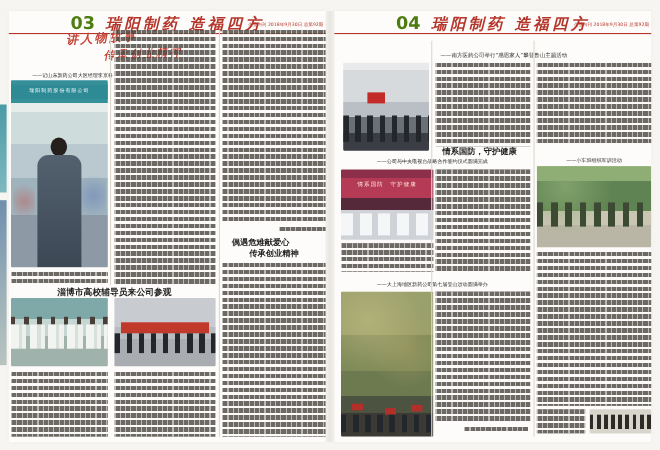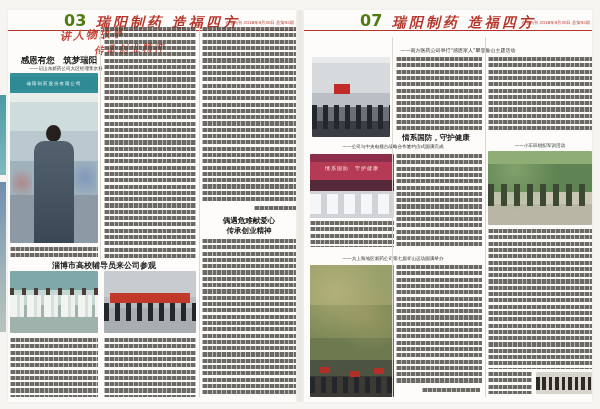--- a/index.html
+++ b/index.html
@@ -34,58 +34,57 @@
 
   <div class="page" style="left:8px;">
     <div class="abs pgnum" style="left:56px;top:1px;">03</div>
     <div class="abs ptitle" style="left:88px;top:4px;">瑞阳制药  造福四方</div>
     <div class="abs masthead" style="right:2px;top:10px;">企业内刊 2018年9月30日 总第92期</div>
     <div class="abs hrule" style="left:0;top:20px;"></div>
 
     <div class="abs slogan" style="left:52px;top:17px;">讲人物故事</div>
     <div class="abs slogan" style="left:86px;top:32px;font-size:10px;">传承创业精神</div>
 
-    <div class="abs hl" style="left:2px;top:45px;width:98px;font-size:8.5px;">感恩有您　筑梦瑞阳</div>
     <div class="abs sub" style="left:0;top:56px;width:116px;font-size:4.6px;">——记山东新药公司大区经理李京科</div>
 
     <div class="abs photo" style="left:2px;top:63px;width:88px;height:170px;background:linear-gradient(180deg,#35909a 0 12%,#e7edea 12% 17%,#cfdcdc 17% 34%,#b9c9cf 34% 52%,#9fb3bd 52% 72%,#8d9aa6 72% 100%);">
       <div class="band" style="top:4px;height:13px;background:#2e8b95;color:#f4faf9;font-size:4.5px;text-align:center;line-height:13px;letter-spacing:1px;">瑞阳制药股份有限公司</div>
       <div class="abs" style="left:36px;top:52px;width:15px;height:17px;border-radius:50%;background:#26201c;"></div>
       <div class="abs" style="left:24px;top:68px;width:40px;height:102px;border-radius:10px 10px 0 0;background:linear-gradient(180deg,#53616f,#3c4754);"></div>
       <div class="abs" style="left:2px;top:90px;width:20px;height:40px;background:radial-gradient(circle,rgba(200,60,50,.35),rgba(0,0,0,0) 70%);"></div>
       <div class="abs" style="right:2px;top:80px;width:22px;height:50px;background:radial-gradient(circle,rgba(60,90,180,.3),rgba(0,0,0,0) 70%);"></div>
     </div>
     <div class="abs bt" style="left:2px;top:237px;width:88px;height:13px;"></div>
 
     <div class="abs bt" style="left:96px;top:17px;width:92px;height:232px;"></div>
 
     <div class="abs bt" style="left:194px;top:17px;width:94px;height:176px;"></div>
     <div class="abs bt" style="left:246px;top:196px;width:42px;height:4.5px;"></div>
-    <div class="abs hl" style="left:194px;top:206px;width:94px;font-size:7.5px;">偶遇危难献爱心</div>
+    <div class="abs hl" style="left:182px;top:206px;width:94px;font-size:7.5px;">偶遇危难献爱心</div>
     <div class="abs hl" style="left:194px;top:216px;width:94px;font-size:7.5px;">传承创业精神</div>
     <div class="abs bt" style="left:194px;top:229px;width:94px;height:158px;"></div>
 
     <div class="abs hl" style="left:4px;top:250px;width:184px;font-size:8px;">淄博市高校辅导员来公司参观</div>
     <div class="abs photo" style="left:2px;top:261px;width:88px;height:62px;background:linear-gradient(180deg,#7fa8a8 0 30%,#c6d6d2 30% 55%,#9fb3ac 55% 100%);">
       <div class="band" style="top:17px;height:7px;background-image:repeating-linear-gradient(to right,#473f38 0 4px,rgba(0,0,0,0) 4px 12px);"></div>
       <div class="band" style="top:24px;height:22px;background-image:repeating-linear-gradient(to right,#f2f4f1 0 7px,#d8e0da 7px 10px,#eef1ee 10px 14px,rgba(0,0,0,0) 14px 17px);"></div>
     </div>
     <div class="abs photo" style="left:96px;top:261px;width:92px;height:62px;background:linear-gradient(180deg,#c8ccd0 0 42%,#b8bcc0 42% 60%,#a9adb2 60% 100%);">
       <div class="band" style="top:22px;left:6px;width:80px;height:10px;background:#c0392b;"></div>
       <div class="band fig-row" style="top:32px;height:18px;"></div>
     </div>
     <div class="abs bt" style="left:2px;top:328px;width:88px;height:59px;"></div>
     <div class="abs bt" style="left:96px;top:328px;width:92px;height:59px;"></div>
 
     <div class="abs vr" style="left:92px;top:17px;height:232px;"></div>
     <div class="abs vr" style="left:191px;top:17px;height:370px;"></div>
   </div>
 
   <div class="page" style="left:304px;">
-    <div class="abs pgnum" style="left:56px;top:1px;">07</div>
+    <div class="abs pgnum" style="left:56px;top:1px;">04</div>
     <div class="abs ptitle" style="left:88px;top:4px;">瑞阳制药  造福四方</div>
     <div class="abs masthead" style="right:2px;top:10px;">企业内刊 2018年9月30日 总第92期</div>
     <div class="abs hrule" style="left:0;top:20px;"></div>
 
     <div class="abs sub" style="left:20px;top:37px;width:268px;font-size:5px;">——南方医药公司举行“感恩家人”攀登鲁山主题活动</div>
     <div class="abs photo" style="left:8px;top:47px;width:78px;height:80px;background:linear-gradient(180deg,#e8eaec 0 8%,#d6dadd 8% 45%,#b9bfc4 45% 62%,#6b7076 62% 80%,#3a3e44 80% 100%);">
       <div class="abs" style="left:22px;top:27px;width:16px;height:10px;background:#c22b28;"></div>
       <div class="band fig-row" style="top:48px;height:24px;"></div>
     </div>
     <div class="abs bt" style="left:92px;top:47px;width:86px;height:76px;"></div>

